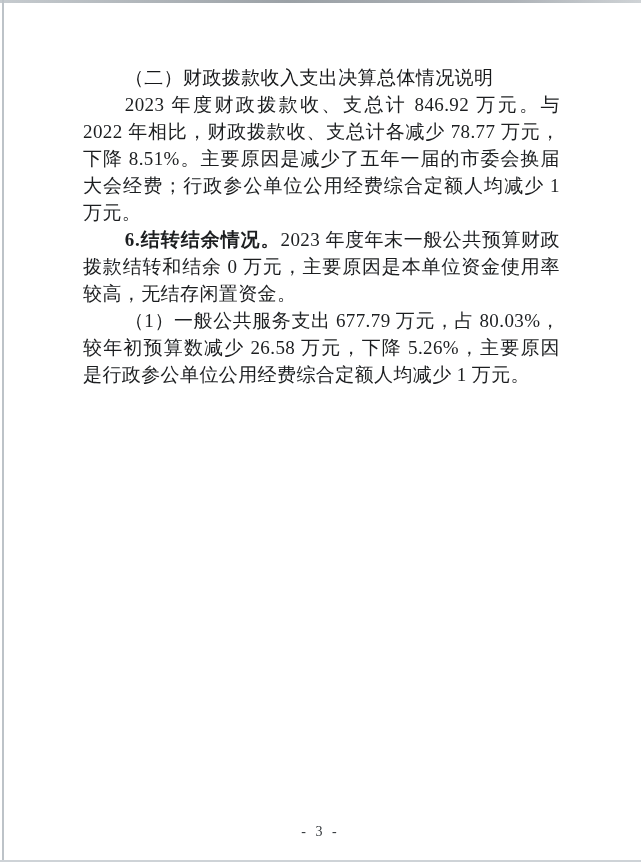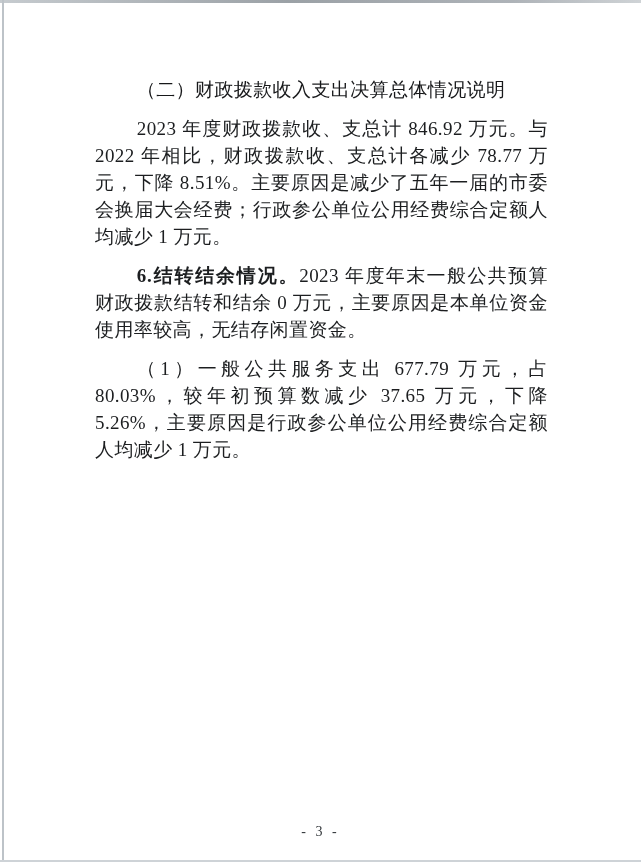--- a/index.html
+++ b/index.html
@@ -34,21 +34,21 @@
     width: 100%; height: 2px;
     background: #ced3d7;
   }
   .content {
     position: absolute;
     left: 83px;
     top: 64px;
     width: 477px;
   }
   .content p {
-    margin: 12px;
+    margin: 0;
     font-size: 19px;
     line-height: 27px;
     text-indent: 2.2em;
     text-align: justify;
     text-justify: inter-character;
     letter-spacing: 0.4px;
   }
   .content p.heading {
     text-align: left;
     color: #17181a;
@@ -80,16 +80,16 @@
   <p class="heading">（二）财政拨款收入支出决算总体情况说明</p>
 
   <p class="body">2023 年度财政拨款收、支总计 846.92 万元。与 2022 年相比，财政拨款收、支总计各减少 78.77 万元，下降 8.51%。主要原因是减少了五年一届的市委会换届大会经费；行政参公单位公用经费综合定额人均减少 1 万元。</p>
 
 
 
 
   <p class="body"><span class="lead">6.结转结余情况。</span><span>2023 年度年末一般公共预算财政拨款结转和结余 0 万元，主要原因是本单位资金使用率较高，无结存闲置资金。</span></p>
 
 
-  <p class="body">（1）一般公共服务支出 677.79 万元，占 80.03%，较年初预算数减少 37.65 万元，下降 5.26%，主要原因是行政参公单位公用经费综合定额人均减少 1 万元。</p>
+  <p class="body">（1）一般公共服务支出 677.79 万元，占 80.03%，较年初预算数减少 26.58 万元，下降 5.26%，主要原因是行政参公单位公用经费综合定额人均减少 1 万元。</p>
 </div>
 
 <div class="page-footer">- 3 -</div>
 
 </body></html>

